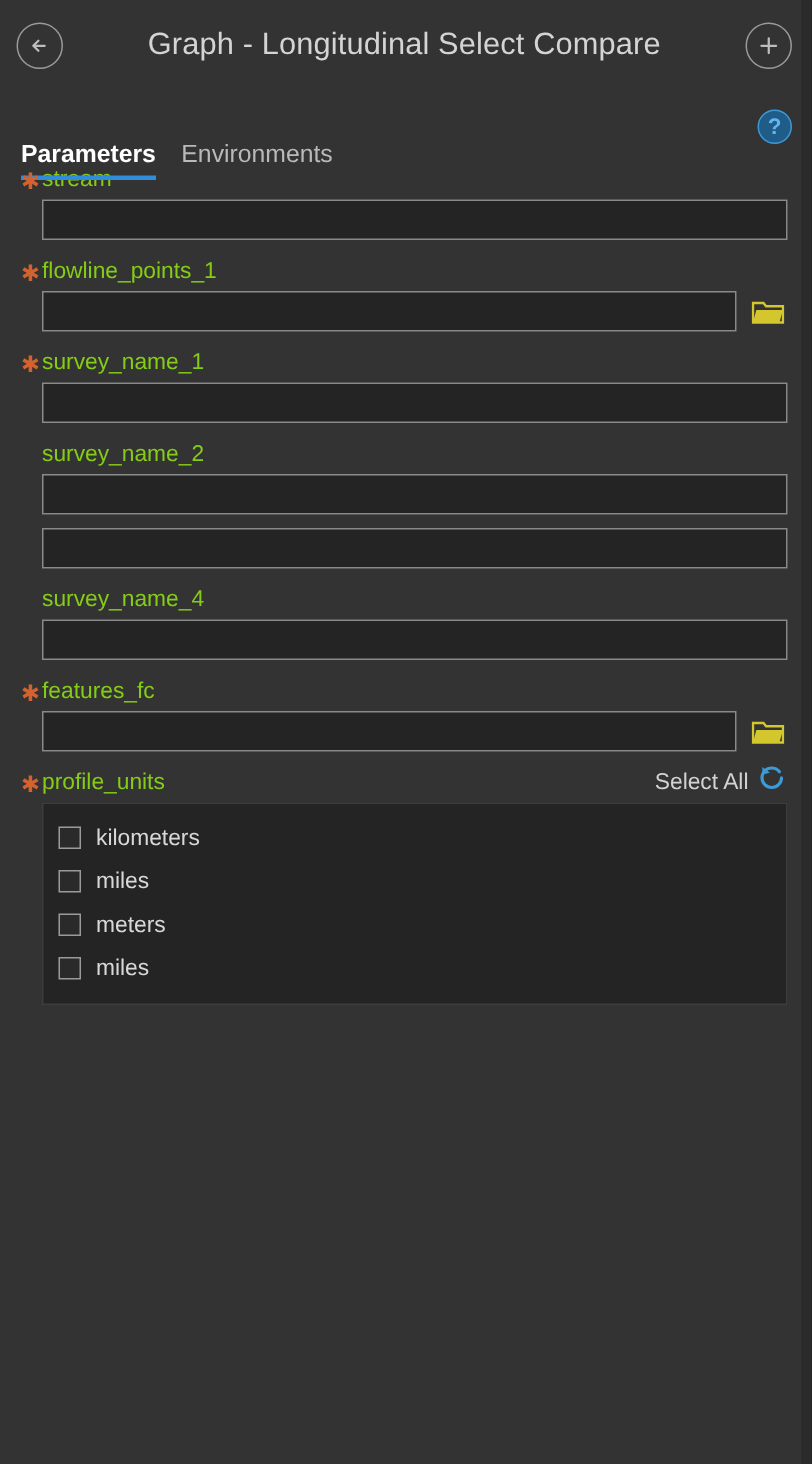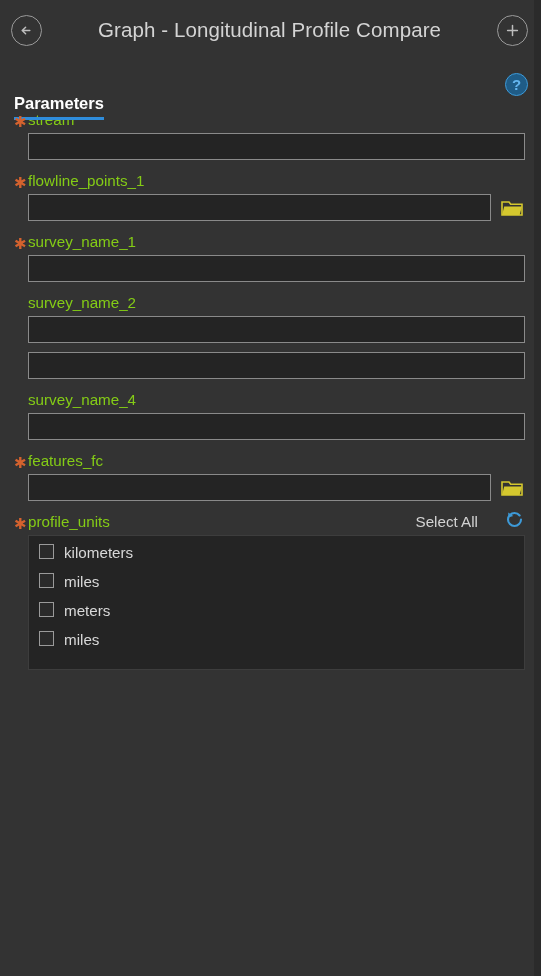--- a/index.html
+++ b/index.html
@@ -126,21 +126,21 @@
   .req.blank { color: transparent; }
   .label {
     color: #84cc16;
     font-size: 15.2px;
     white-space: nowrap;
   }
   .label-right {
     margin-left: auto;
     display: flex;
     align-items: center;
-    gap: 26px;
+    gap: 5px;
     text-align: center;
   }
   .select-all {
     color: #d2d2d2;
     font-size: 15.2px;
     cursor: pointer;
   }
   .reset-icon { cursor: pointer; display: block; }
 
   .input-row {
@@ -174,20 +174,21 @@
 
   
   .listbox {
     margin-left: 14px;
     background: #242424;
     border: 1px solid #3d3d3d;
     padding: 8px 0 9px 0;
   }
   .list-item {
     display: flex;
+    align-items: center;
     height: 29px;
     padding-left: 10px;
     cursor: pointer;
   }
   .cbx {
     width: 15px; height: 15px;
     border: 1.5px solid #9a9a9a;
     background: #2a2a2a;
     flex: 0 0 auto;
     margin-right: 10px;
@@ -204,33 +205,34 @@
 
   <div class="header">
     <div class="circle-btn">
       <span>
         <svg width="17" height="17" viewBox="0 0 17 17">
           <path d="M11.8 8.5 H4.6 M7.6 5.2 L4.2 8.5 L7.6 11.8" fill="none" stroke="#bdbdbd" stroke-width="1.5" stroke-linecap="round" stroke-linejoin="round"></path>
         </svg>
       </span>
     </div>
 
-    <div class="title">Graph - Longitudinal Profile Compare</div>
+    <div class="title">Graph - Longitudinal Select Compare</div>
 
     <div class="circle-btn">
       <span>
         <svg width="17" height="17" viewBox="0 0 17 17">
           <path d="M8.5 3.6 V13.4 M3.6 8.5 H13.4" fill="none" stroke="#bdbdbd" stroke-width="1.5" stroke-linecap="round"></path>
         </svg>
       </span>
     </div>
   </div>
 
   <div class="tabbar">
     <div class="tab active">Parameters</div>
+    <div class="tab">Environments</div>
     <div class="help-btn">
       <span>?</span>
     </div>
   </div>
 
   <div class="body">
 
     <div class="field">
       <div class="label-row">
         <span class="req">✱</span>

